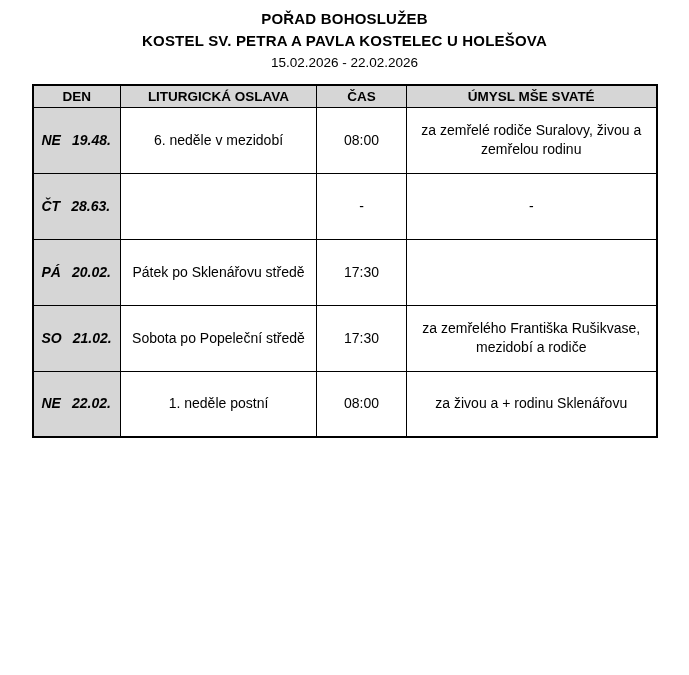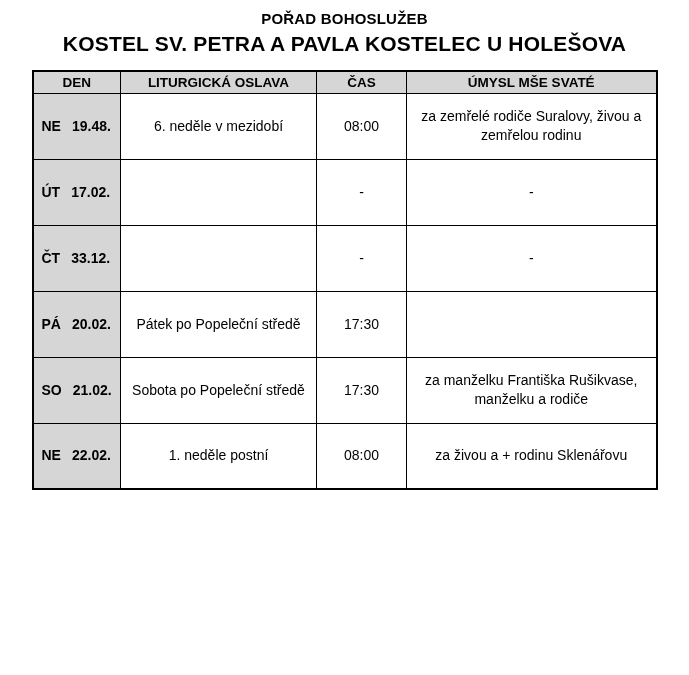--- a/index.html
+++ b/index.html
@@ -19,21 +19,21 @@
     padding-top: 10px;
   }
   .titles { text-align: center; }
   .title {
     font-size: 15px;
     font-weight: bold;
     margin: 0 0 5px 0;
     letter-spacing: 0.2px;
   }
   .subtitle {
-    font-size: 21px;
+    font-size: 15px;
     font-weight: bold;
     margin: 0 0 6px 0;
     letter-spacing: 0.2px;
   }
   .daterange {
     font-size: 13.5px;
     font-weight: normal;
     margin: 0;
   }
   table.schedule {
@@ -69,34 +69,36 @@
     background: #d6d6d6;
     font-weight: bold;
     text-align: left;
     padding-left: 6px;
   }
   .den-inner {
     display: flex;
     align-items: flex-start;
     gap: 11px;
     white-space: nowrap;
+    font-style: italic;
   }
   col.c-den { width: 88px; }
   col.c-cel { width: 196px; }
   col.c-cas { width: 90px; }
   col.c-umysl { width: 250px; }
 </style>
 </head>
 <body>
 
 <div class="page">
 
   <div class="titles">
     <p class="title">POŘAD BOHOSLUŽEB</p>
     <p class="subtitle">KOSTEL SV. PETRA A PAVLA KOSTELEC U HOLEŠOVA</p>
+    <p class="daterange">15.02.2026 - 22.02.2026</p>
   </div>
 
   <table class="schedule">
     <colgroup>
       <col class="c-den">
         <col class="c-cel">
         <col class="c-cas">
         <col class="c-umysl">
     </colgroup>
     <thead>
@@ -115,60 +117,49 @@
             <span>19.48.</span>
           </span>
         </td>
         <td>6. neděle v mezidobí</td>
         <td>08:00</td>
         <td>za zemřelé rodiče Suralovy, živou a zemřelou rodinu</td>
       </tr>
       <tr>
         <td class="den-cell">
           <span class="den-inner">
-            <span>ÚT</span>
-            <span>17.02.</span>
-          </span>
-        </td>
-        <td></td>
-        <td>-</td>
-        <td>-</td>
-      </tr>
-      <tr>
-        <td class="den-cell">
-          <span class="den-inner">
             <span>ČT</span>
-            <span>33.12.</span>
+            <span>28.63.</span>
           </span>
         </td>
         <td></td>
         <td>-</td>
         <td>-</td>
       </tr>
       <tr>
         <td class="den-cell">
           <span class="den-inner">
             <span>PÁ</span>
             <span>20.02.</span>
           </span>
         </td>
-        <td>Pátek po Popeleční středě</td>
+        <td>Pátek po Sklenářovu středě</td>
         <td>17:30</td>
         <td></td>
       </tr>
       <tr>
         <td class="den-cell">
           <span class="den-inner">
             <span>SO</span>
             <span>21.02.</span>
           </span>
         </td>
         <td>Sobota po Popeleční středě</td>
         <td>17:30</td>
-        <td>za manželku Františka Rušikvase, manželku a rodiče</td>
+        <td>za zemřelého Františka Rušikvase, mezidobí a rodiče</td>
       </tr>
       <tr>
         <td class="den-cell">
           <span class="den-inner">
             <span>NE</span>
             <span>22.02.</span>
           </span>
         </td>
         <td>1. neděle postní</td>
         <td>08:00</td>

